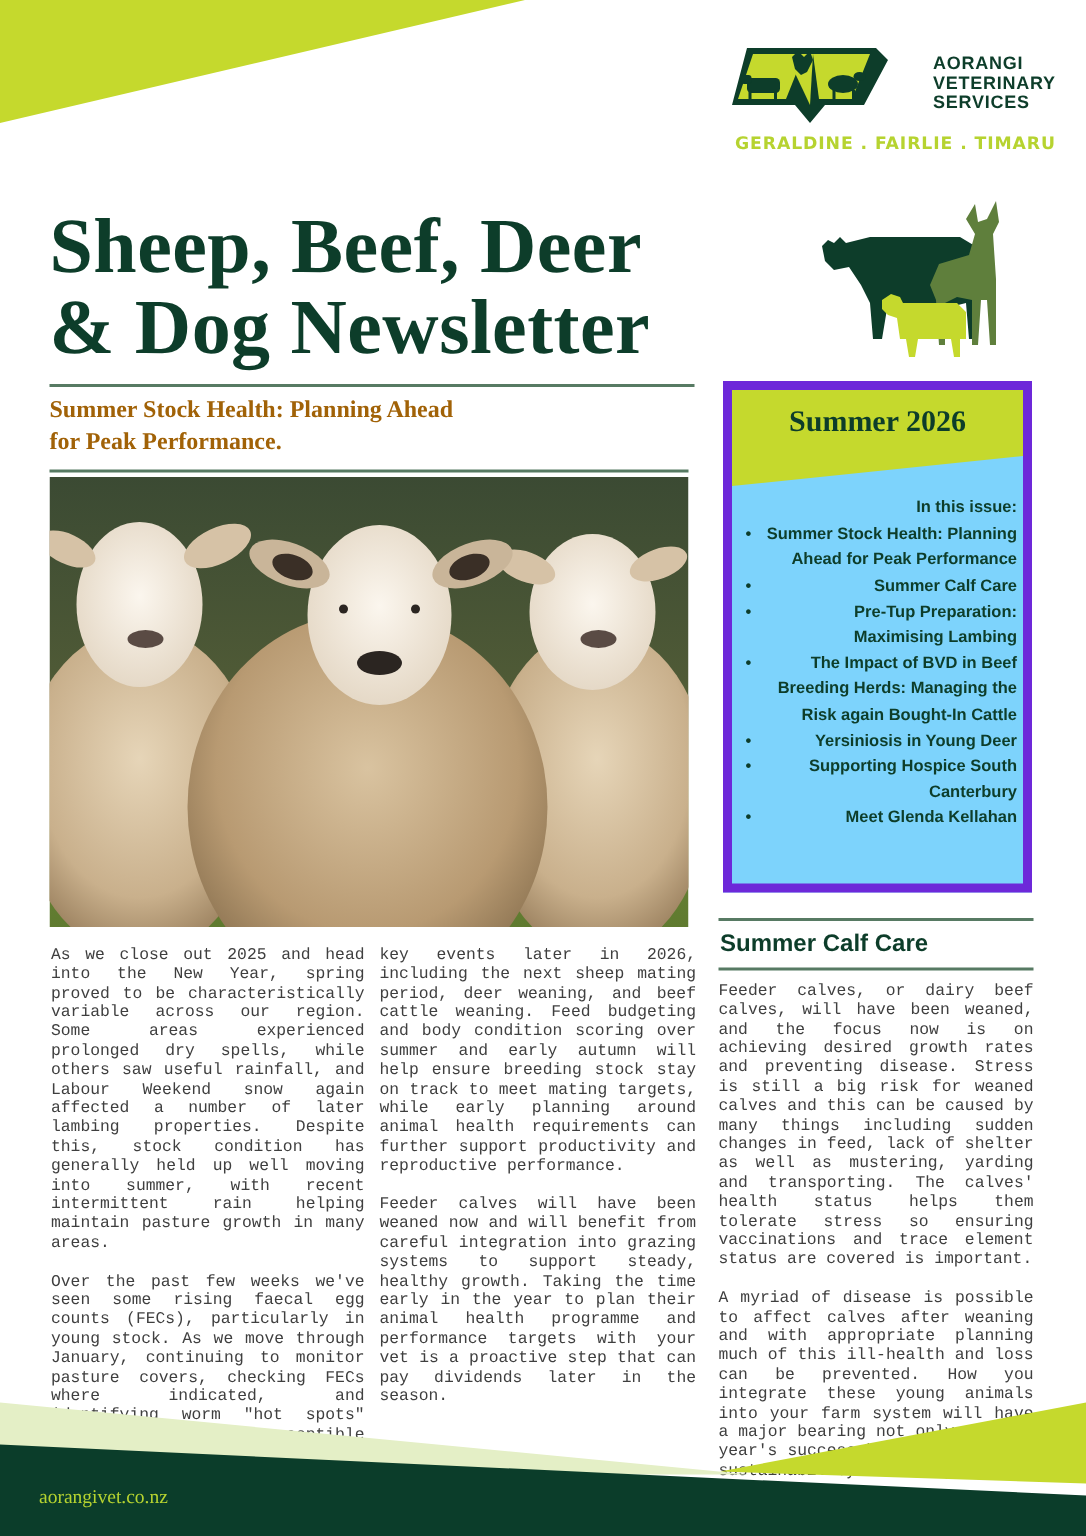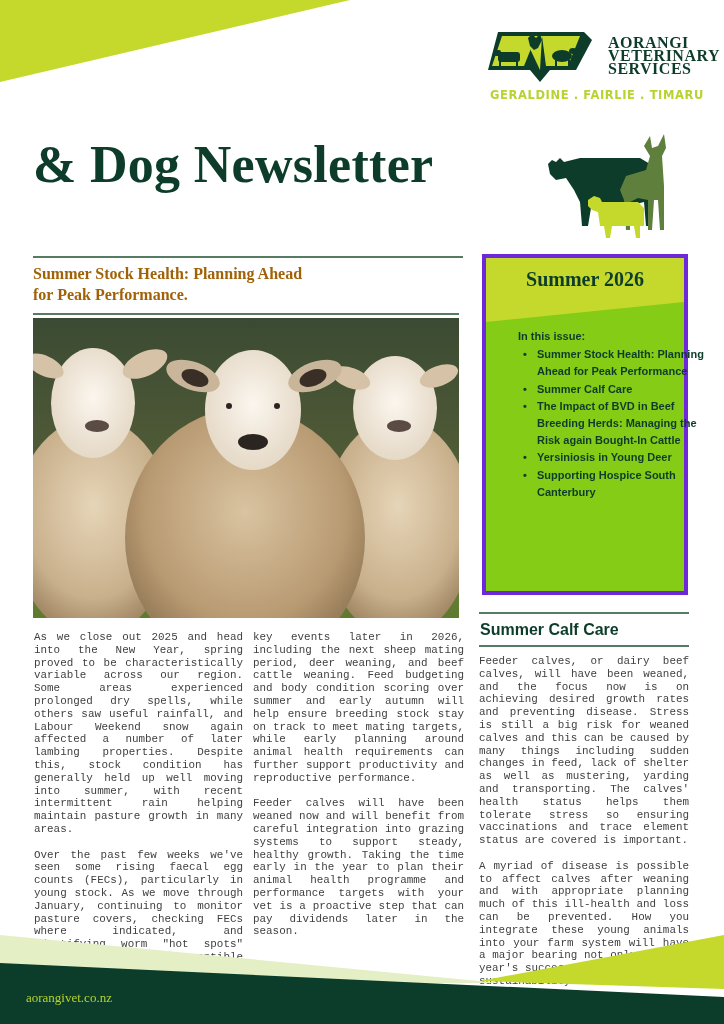--- a/index.html
+++ b/index.html
@@ -3,39 +3,39 @@
   <meta charset="utf-8">
   <style>
     * { box-sizing: border-box; margin: 0; padding: 0; }
     html, body { width: 724px; height: 1024px; overflow: hidden; background: #ffffff; }
     body { position: relative; font-family: "Liberation Sans", sans-serif; color: #3a3a3a; }
 
     .top-wedge { position: absolute; left: 0; top: 0; width: 724px; height: 90px; }
 
     .logo { position: absolute; left: 484px; top: 26px; width: 230px; height: 80px; }
     .logo-mark { position: absolute; left: 0; top: 0; width: 112px; height: 56px; }
-    .logo-text { position: absolute; left: 124px; top: 10px; font-family: Liberation Serif, serif; font-weight: bold; font-size: 16px; line-height: 13px; color: #0d3d2a; letter-spacing: 0.5px; }
+    .logo-text { position: absolute; left: 138px; top: 10px; font-family: Liberation Sans, sans-serif; font-weight: bold; font-size: 12px; line-height: 13px; color: #0d3d2a; letter-spacing: 0.5px; }
     .logo-text div { white-space: nowrap; }
     .locations { position: absolute; left: 6px; top: 62px; font-family: "DejaVu Sans", sans-serif; font-weight: bold; font-size: 11.5px; color: #b6d330; letter-spacing: 0.6px; white-space: nowrap; }
 
     .title { position: absolute; left: 33px; top: 138px; font-family: "Liberation Serif", serif; color: #0d3d2a; font-size: 52px; line-height: 54px; letter-spacing: 0.3px; }
     .title div { white-space: nowrap; }
 
     .animals { position: absolute; left: 540px; top: 130px; width: 150px; height: 110px; }
 
     .rule { position: absolute; height: 2px; background: #577a63; }
 
     .subhead { position: absolute; left: 33px; top: 263px; width: 400px; font-family: Liberation Serif, serif; font-weight: bold; font-size: 16px; line-height: 21px; color: #a16207; }
 
     .photo { position: absolute; left: 33px; top: 318px; width: 426px; height: 300px; overflow: hidden; }
 
-    .issue-box { position: absolute; left: 482px; top: 254px; width: 206px; height: 341px; background: #84cc16; border: 4px solid #6d28d9; }
+    .issue-box { position: absolute; left: 482px; top: 254px; width: 206px; height: 341px; background: #7dd3fc; border: 6px solid #6d28d9; }
     .issue-head { position: absolute; left: 0; top: 0; width: 100%; height: 64px; }
     .issue-title { position: absolute; left: 0; top: 10px; width: 100%; text-align: center; font-family: "Liberation Serif", serif; font-weight: bold; font-size: 20px; color: #0d3d2a; }
-    .issue-content { position: absolute; left: 32px; top: 70px; width: 186px; font-family: "Liberation Sans", sans-serif; font-weight: bold; font-size: 11px; line-height: 17.2px; color: #0d3d2a; }
+    .issue-content { position: absolute; left: 4px; top: 70px; width: 186px; font-family: "Liberation Sans", sans-serif; font-weight: bold; font-size: 11px; line-height: 17.2px; color: #0d3d2a; text-align: right; }
     .issue-content ul { list-style: none; margin-top: 1px; }
     .issue-content li { position: relative; padding-left: 19px; }
     .issue-content li::before { content: "•"; position: absolute; left: 5px; top: 0; }
 
     .calf-title { position: absolute; left: 480px; top: 621px; font-family: "Liberation Sans", sans-serif; font-weight: bold; font-size: 16px; color: #0d3d2a; }
 
     .col { position: absolute; font-family: Liberation Mono, monospace; font-size: 10.9px; line-height: 12.8px; color: #3f3f3f; text-align: justify; }
     .col p { margin-bottom: 12.8px; }
     .col-1 { left: 34px; top: 631px; width: 209px; }
     .col-2 { left: 253px; top: 631px; width: 211px; }
@@ -69,20 +69,21 @@
   </svg>
   <div class="logo-text">
     <div>AORANGI</div>
     <div>VETERINARY</div>
     <div>SERVICES</div>
   </div>
   <div class="locations">GERALDINE . FAIRLIE . TIMARU</div>
 </div>
 
 <h1 class="title">
+  <div>Sheep, Beef, Deer</div>
   <div>&amp; Dog Newsletter</div>
 </h1>
 
 <svg class="animals" viewBox="0 0 150 110">
 
   <path d="M8,34 L12,30 L16,32 L20,28 L24,32 L40,28 L100,28 L110,34 L112,60 L112,96 L106,96 L104,72 L96,74 L94,96 L88,96 L86,72 L52,72 L48,96 L42,96 L40,72 L34,60 L26,48 L16,50 L10,44 Z" fill="#0d3d2a"></path>
 
   <path d="M104,16 L110,6 L112,18 L118,16 L124,4 L126,18 L122,26 L124,56 L124,100 L120,100 L118,70 L114,70 L112,100 L108,100 L108,70 L98,68 L90,72 L90,100 L86,100 L84,70 L80,60 L86,46 L106,40 L110,26 Z" fill="#5f7f3c"></path>
 
   <path d="M48,70 L54,66 L60,68 L62,72 L98,72 L104,78 L104,96 L100,96 L100,108 L96,108 L94,96 L72,96 L70,108 L66,108 L64,96 L60,96 L58,82 L52,80 L48,76 Z" fill="#c5d92d"></path>
@@ -148,23 +149,25 @@
 <aside class="issue-box">
   <svg class="issue-head" viewBox="0 0 206 64" preserveAspectRatio="none">
     <polygon points="0,0 206,0 206,44 0,64" fill="#c5d92d"></polygon>
   </svg>
   <div class="issue-title">Summer 2026</div>
   <div class="issue-content">
     <div>In this issue:</div>
     <ul>
       <li>Summer Stock Health: Planning Ahead for Peak Performance</li>
       <li>Summer Calf Care</li>
+      <li>Pre-Tup Preparation: Maximising Lambing</li>
       <li>The Impact of BVD in Beef Breeding Herds: Managing the Risk again Bought-In Cattle</li>
       <li>Yersiniosis in Young Deer</li>
       <li>Supporting Hospice South Canterbury</li>
+      <li>Meet Glenda Kellahan</li>
     </ul>
   </div>
 </aside>
 
 <div class="rule" style="left:479px; top:612px; width:210px;"></div>
 <h3 class="calf-title">Summer Calf Care</h3>
 <div class="rule" style="left:479px; top:645px; width:210px;"></div>
 
 <div class="col col-1">
   <p>As we close out 2025 and head into the New Year, spring proved to be characteristically variable across our region. Some areas experienced prolonged dry spells, while others saw useful rainfall, and Labour Weekend snow again affected a number of later lambing properties. Despite this, stock condition has generally held up well moving into summer, with recent intermittent rain helping maintain pasture growth in many areas.</p>

